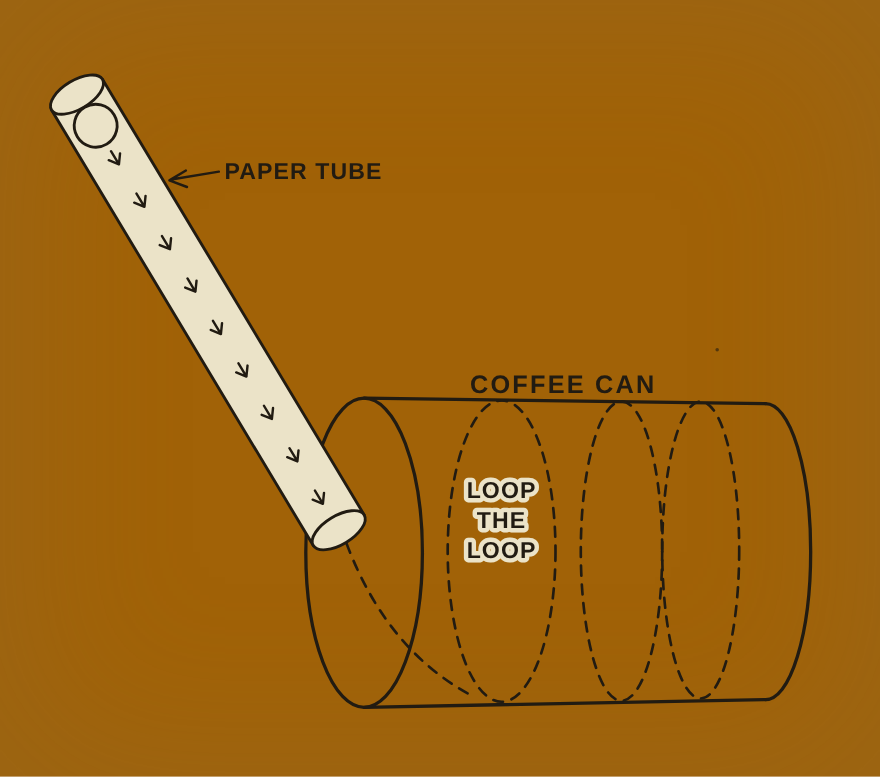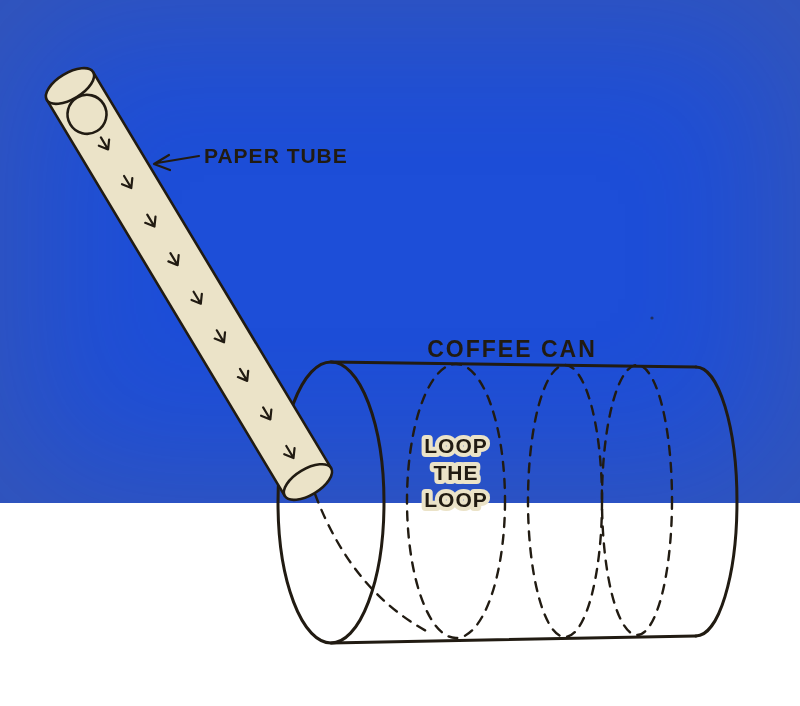--- a/index.html
+++ b/index.html
@@ -1,22 +1,22 @@
 <!DOCTYPE html>
 <html><head>
 <meta charset="utf-8">
 <style>
   html,body{margin:0;padding:0;}
   body{
     width:800px;height:706px;overflow:hidden;
     font-family:"Liberation Sans",sans-serif;
   }
   .page{
-    position:relative;width:800px;height:503px;
-    background:#1d4ed8;
+    position:relative;width:800px;height:706px;
+    background:#a16207;
     box-shadow:inset 0 0 150px 25px rgba(138,114,68,0.22);
   }
   svg{position:absolute;left:0;top:0;display:block;}
   .ink-line{stroke:#211b12;fill:none;stroke-linecap:round;stroke-linejoin:round;}
   .paper-fill{fill:#ebe3c8;}
   .diagram-text{
     font-family:"Liberation Sans",sans-serif;
     font-weight:700;fill:#211b12;
   }
   .halo{paint-order:stroke;stroke:#ebe3c8;stroke-width:8px;stroke-linejoin:round;}

